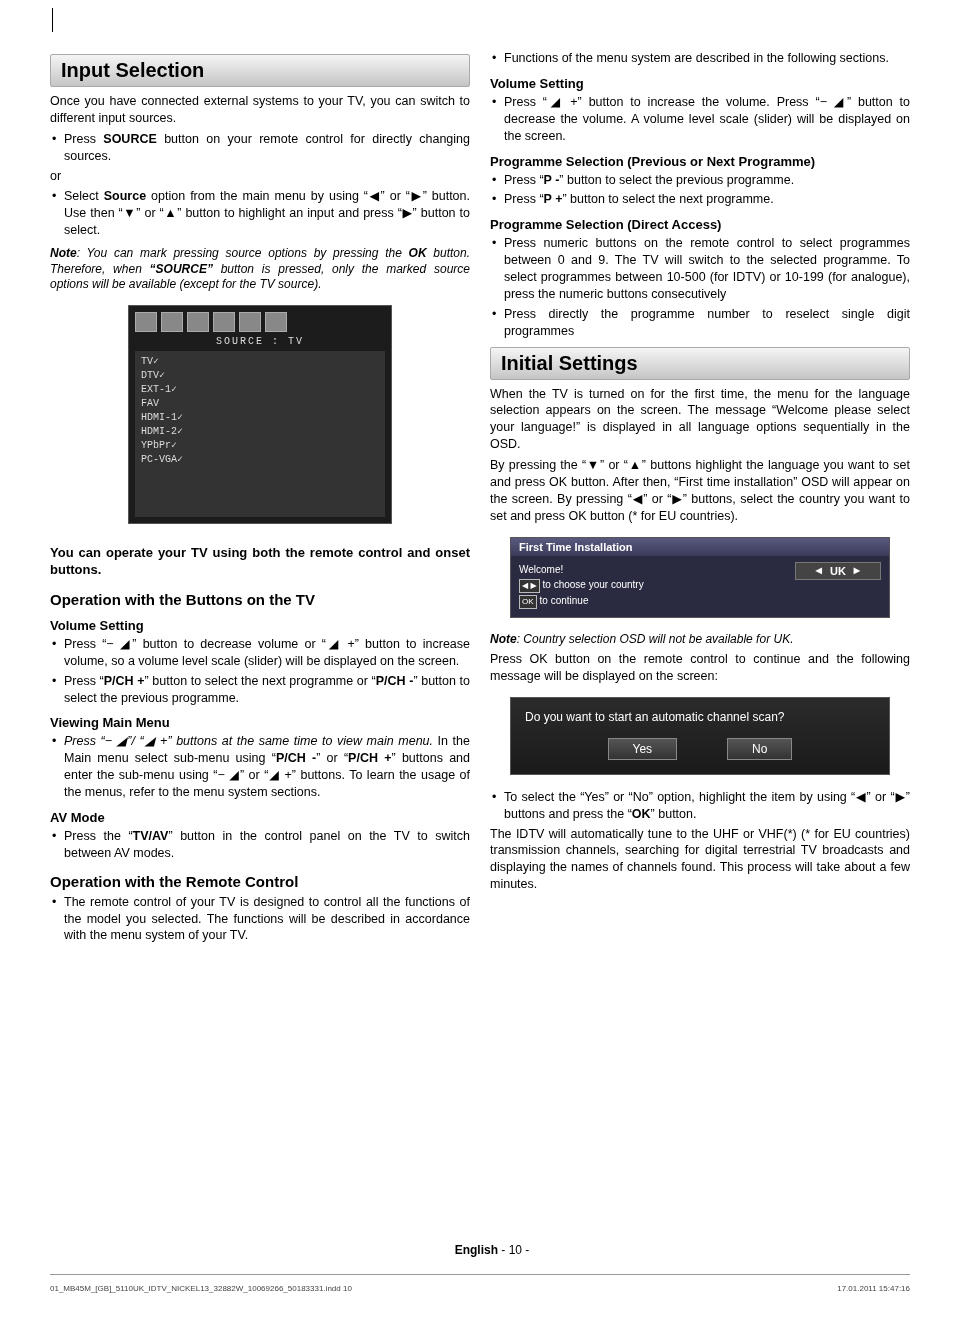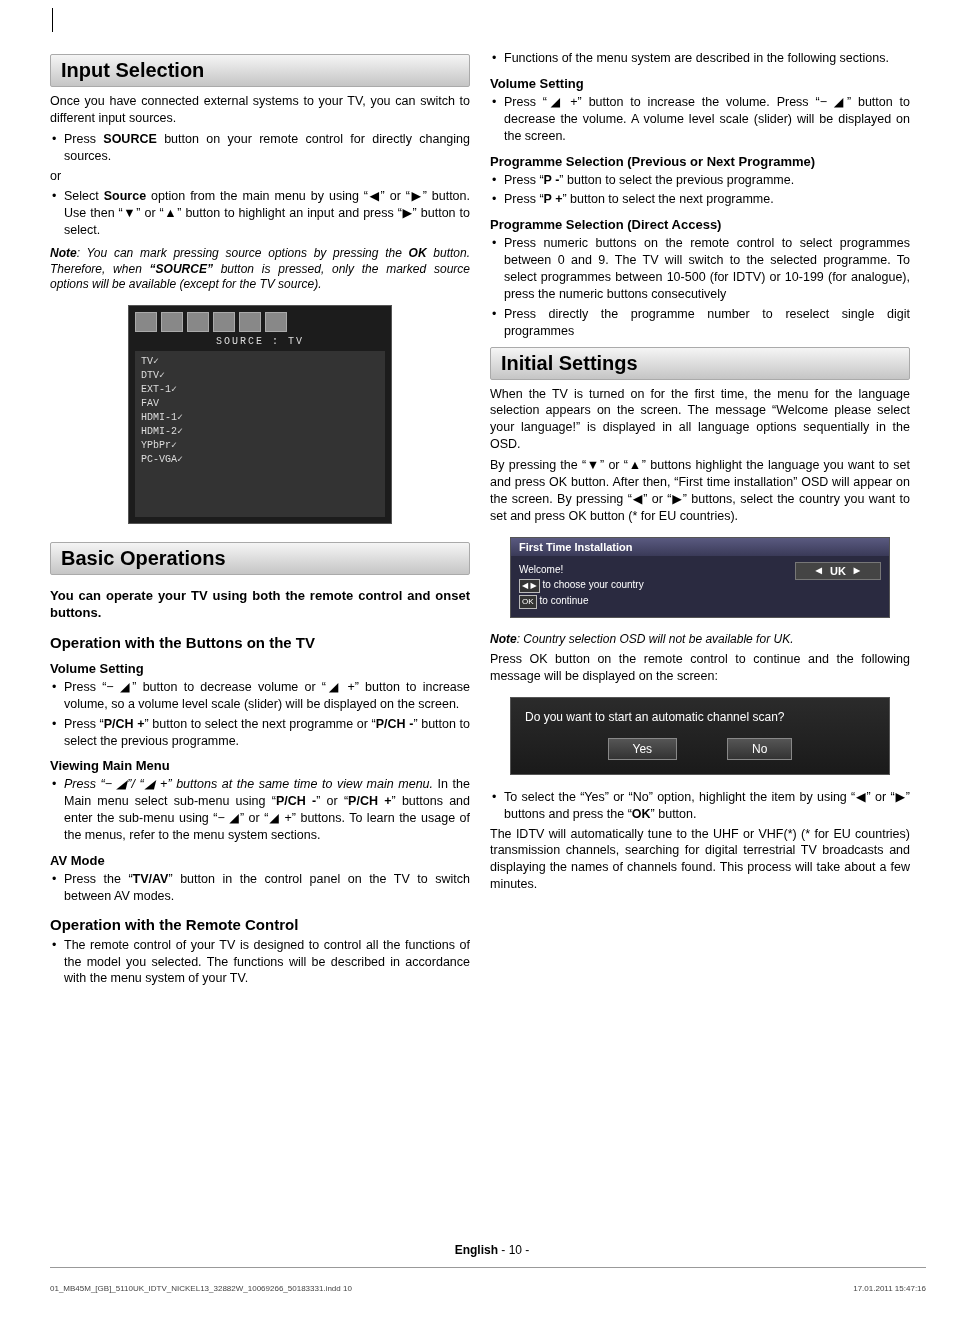--- a/index.html
+++ b/index.html
@@ -103,24 +103,24 @@
   .osd-btn {
     background: linear-gradient(to bottom,#555,#333);
     border: 1px solid #888; padding: 3px 24px; font-size: 12px;
   }
   .footer {
     position: absolute; left: 0; right: 0; bottom: 64px;
     text-align: center; font-size: 12px;
   }
   .footer b { font-weight: bold; padding-left: 24px; }
   .indd {
-    position: absolute; left: 50px; right: 34px; bottom: 28px;
+    position: absolute; left: 50px; right: 50px; bottom: 28px;
     border-top: 1px solid #999;
     display: flex; justify-content: space-between;
-    font-size: 8px; color: #444; padding-top: 16px; gap: 39px;
+    font-size: 8px; color: #444; padding-top: 9px; gap: 39px;
   }
   .crop { position: absolute; top: 8px; left: 42px; }
   .crop .v { border-left: 1px solid #000; height: 24px; position: absolute; left: 10px; top: 0; }
 </style>
 </head>
 <body>
 
 <div class="crop">
     <div class="v"></div>
   </div>
@@ -184,21 +184,20 @@
             <span>YPbPr</span>
             <span class="tick">✓</span>
           </div>
         <div class="osd-row">
             <span>PC-VGA</span>
             <span class="tick">✓</span>
           </div>
       </div>
     </div>
 
-    <div class="section-header">Basic Operations</div>
     <p class="bold-lead">You can operate your TV using both the remote control and onset buttons.</p>
     <div class="sub-h3">Operation with the Buttons on the TV</div>
 
     <div class="sub-h4">Volume Setting</div>
     <ul>
         <li class="bullet">Press “− ◢” button to decrease volume or “◢ +” button to increase volume, so a volume level scale (slider) will be displayed on the screen.</li>
       </ul>
 
     <ul>
         <li class="bullet">

